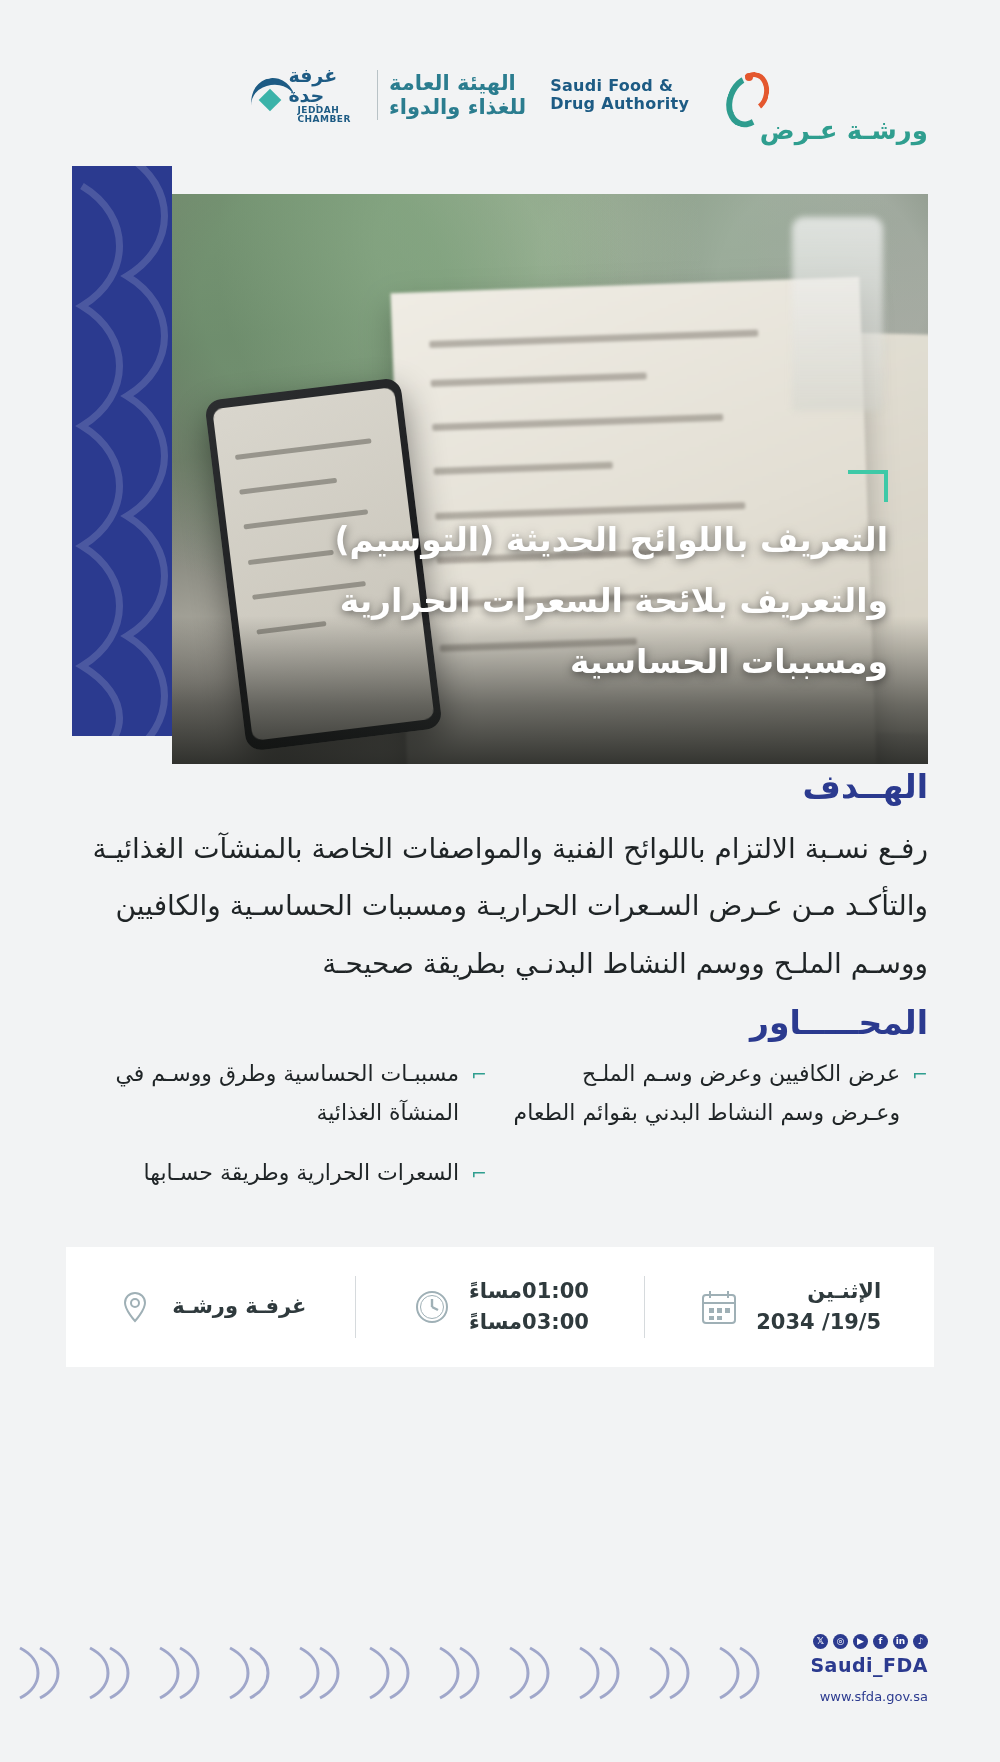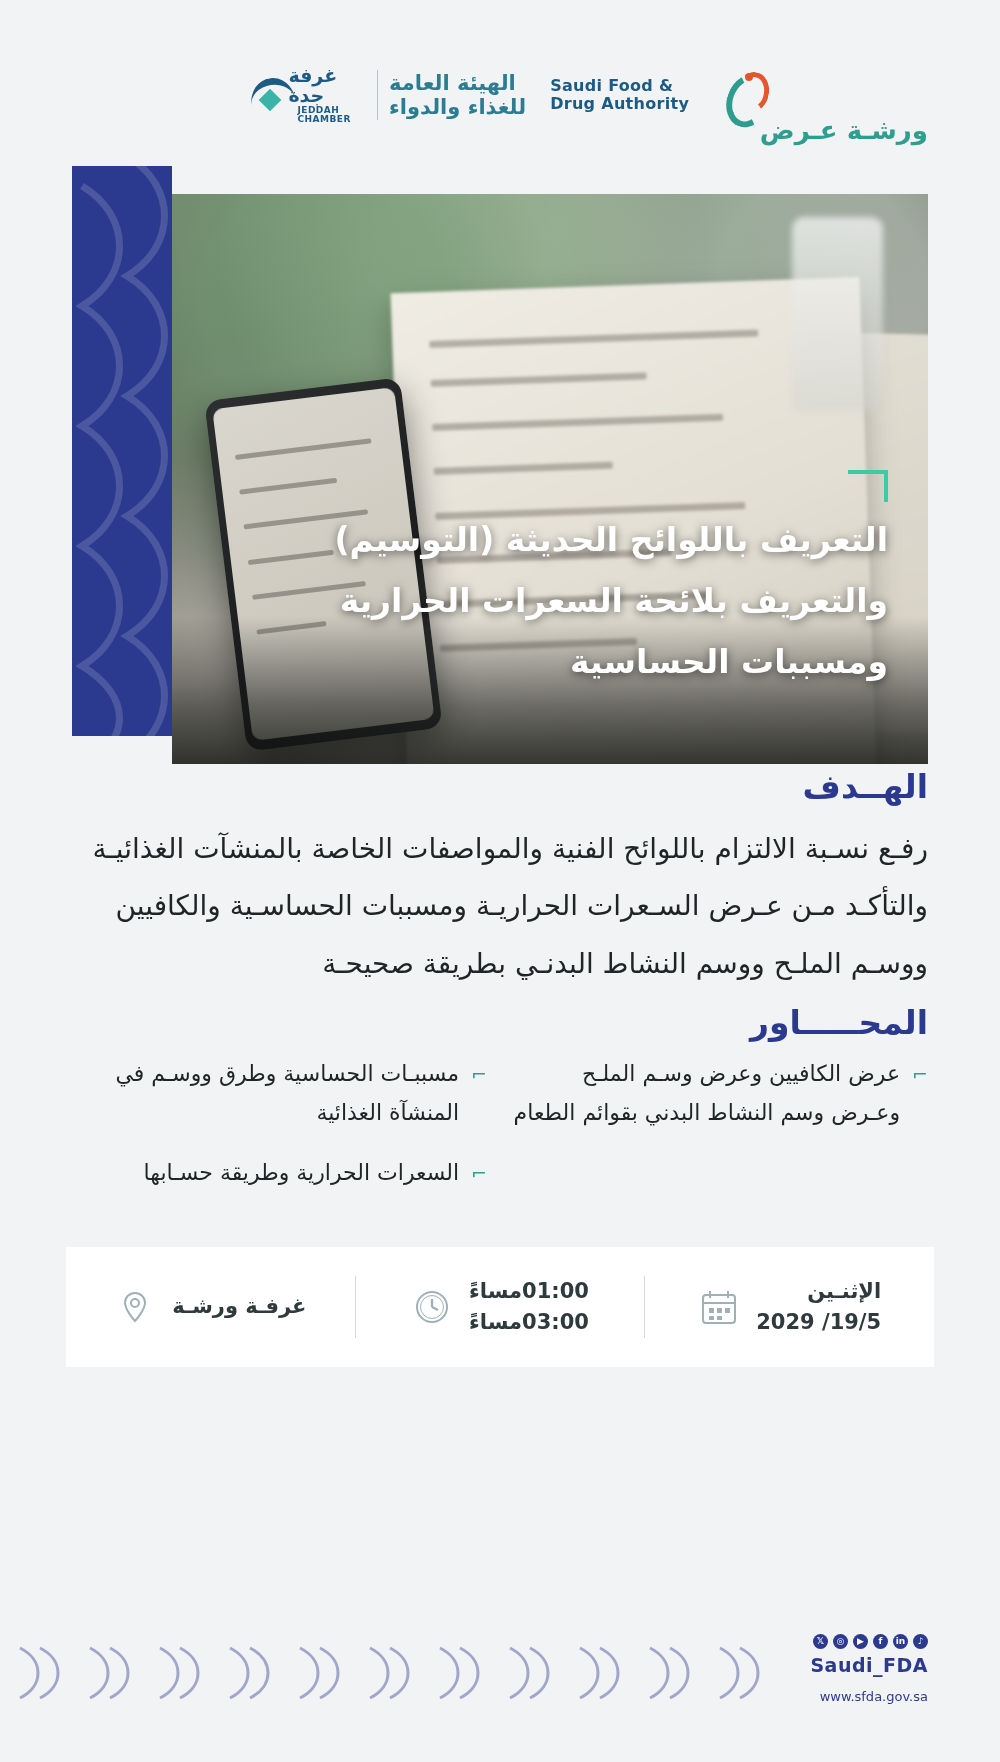--- a/index.html
+++ b/index.html
@@ -542,21 +542,21 @@
       </div>
     </div>
 
   </div>
 
   <div class="info-bar">
 
     <div class="info-cell">
       <div class="info-lines">
         <div class="l1">الإثنـين</div>
-        <div class="l2">19/5/ 2029</div>
+        <div class="l2">19/5/ 2034</div>
       </div>
       <div class="ic">
         <svg width="42" height="42" viewBox="0 0 42 42" fill="none" stroke="#9fb0b6" stroke-width="2">
           <rect x="5" y="9" width="32" height="28" rx="3"></rect>
           <line x1="5" y1="17" x2="37" y2="17"></line>
           <line x1="12" y1="5" x2="12" y2="12"></line>
           <line x1="30" y1="5" x2="30" y2="12"></line>
           <rect x="11" y="22" width="5" height="5" fill="#9fb0b6" stroke="none"></rect>
           <rect x="19" y="22" width="5" height="5" fill="#9fb0b6" stroke="none"></rect>
           <rect x="27" y="22" width="5" height="5" fill="#9fb0b6" stroke="none"></rect>

